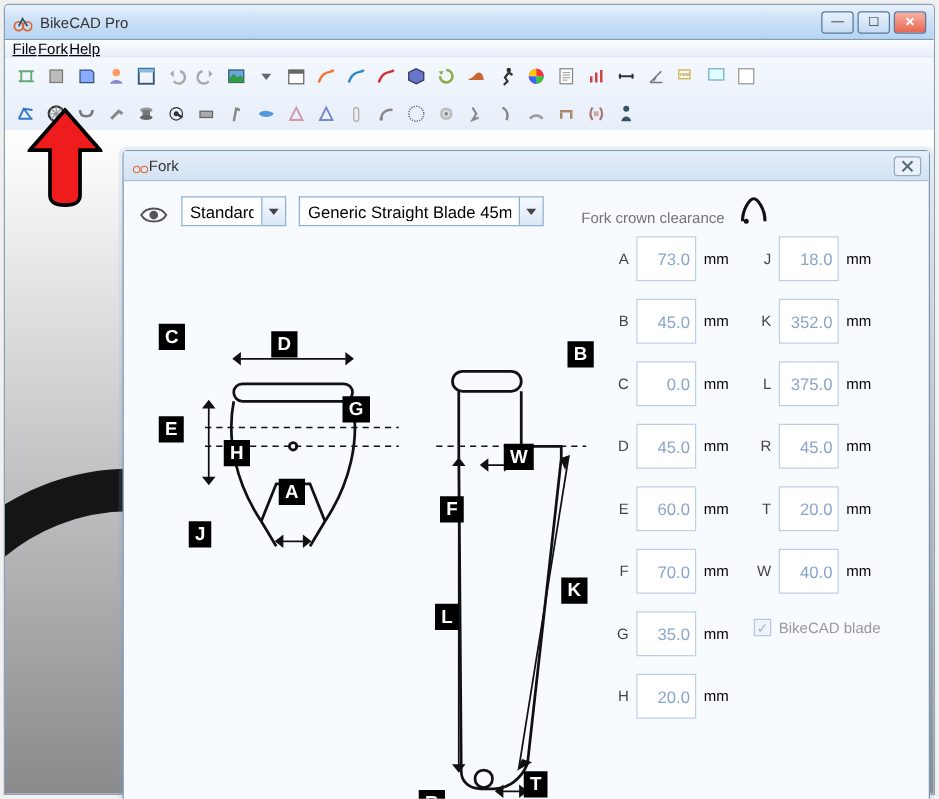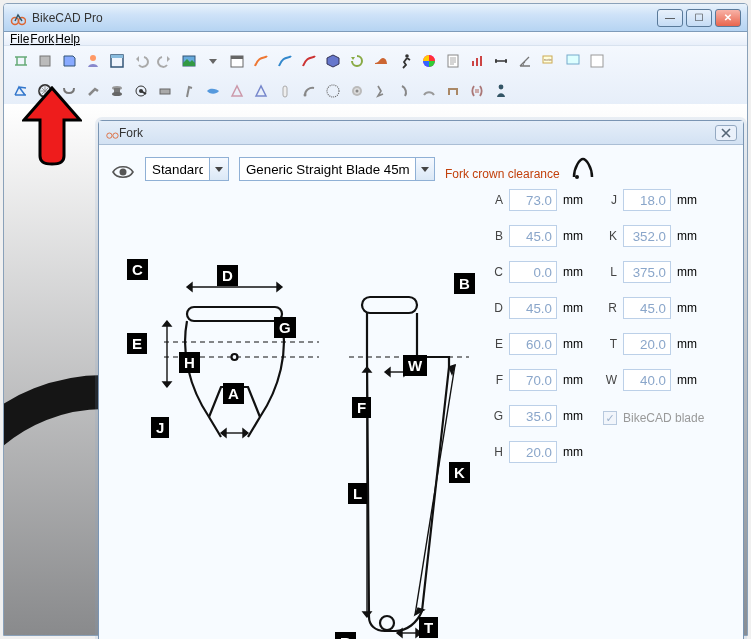--- a/index.html
+++ b/index.html
@@ -31,35 +31,35 @@
   .dlg-title { height:24px; background:linear-gradient(#e5eef9,#d3e2f3); border-bottom:1px solid #aabed5; display:flex; align-items:center; padding:0 6px; }
   .dlg-title .t { flex:1; color:#333; }
   .dlg-close { width:22px; height:16px; border:1px solid #94a9c2; border-radius:3px; display:flex; align-items:center; justify-content:center; background:#eaf1fb; }
 
   .dlg-top { display:flex; align-items:flex-end; gap:10px; padding:10px 10px 6px 12px; }
   .eye { width:24px; height:18px; }
   .combo { display:flex; align-items:center; }
   .combo input { border:1px solid #8fb0d5; border-right:none; height:24px; padding:2px 6px; background:#fff; }
   .combo .arrow-btn { width:20px; height:24px; border:1px solid #8fb0d5; background:linear-gradient(#f5f9ff,#dbe8f6); display:flex; align-items:center; justify-content:center; }
   .combo .arrow-btn svg{width:10px;height:10px;}
-  .crown-lbl { color:#c2410c; }
+  .crown-lbl { color:#737373;margin-left:20px; }
   .crown-ic { width:26px; height:26px; }
 
   .dlg-body { display:flex; padding:0 10px 10px 10px; height:calc(100% - 84px); }
   .left { width:380px; position:relative; }
   .style-row { display:flex; align-items:center; gap:14px; height:40px; padding-left:10px; }
   .style-row .stylelbl { color:#333; }
   .style-ic { width:22px; height:30px; opacity:.55; }
   .diagram { position:absolute; top:50px; left:0; width:380px; height:420px; }
 
   .right { flex:1; display:flex; gap:20px; padding-top:2px; }
   .col { display:flex; flex-direction:column; gap:14px; }
   .param { display:flex; align-items:center; gap:6px; }
   .param .lab { width:14px; text-align:right; color:#444; }
-  .param input { width:48px; height:22px; border:1px solid #bcd0e8; text-align:right; padding:2px 4px; color:#8aa6ca; background:#fff; }
+  .param input { width:48px; height:36px; border:1px solid #bcd0e8; text-align:right; padding:2px 4px; color:#8aa6ca; background:#fff; }
   .param .unit { color:#000000; }
   .chk { display:flex; align-items:center; gap:6px; color:#999; margin-top:6px; }
   .chk .box { width:14px; height:14px; border:1px solid #b8c9de; background:#f1f5fb; color:#9cb1cc; display:flex; align-items:center; justify-content:center; font-size:11px; }
 
   
   .tag { position:absolute; background:#000; color:#fff; font:700 15px/1 sans-serif; padding:3px 5px; }
 </style>
 </head>
 <body>
 

